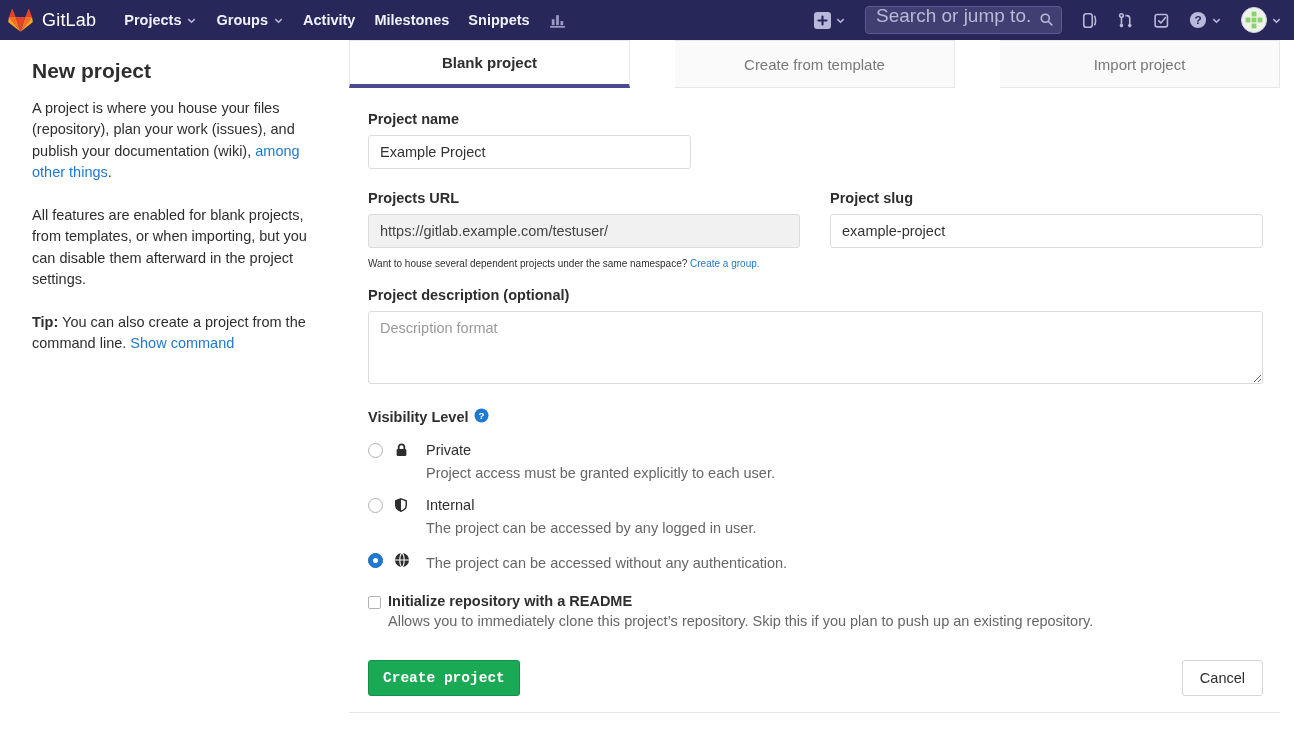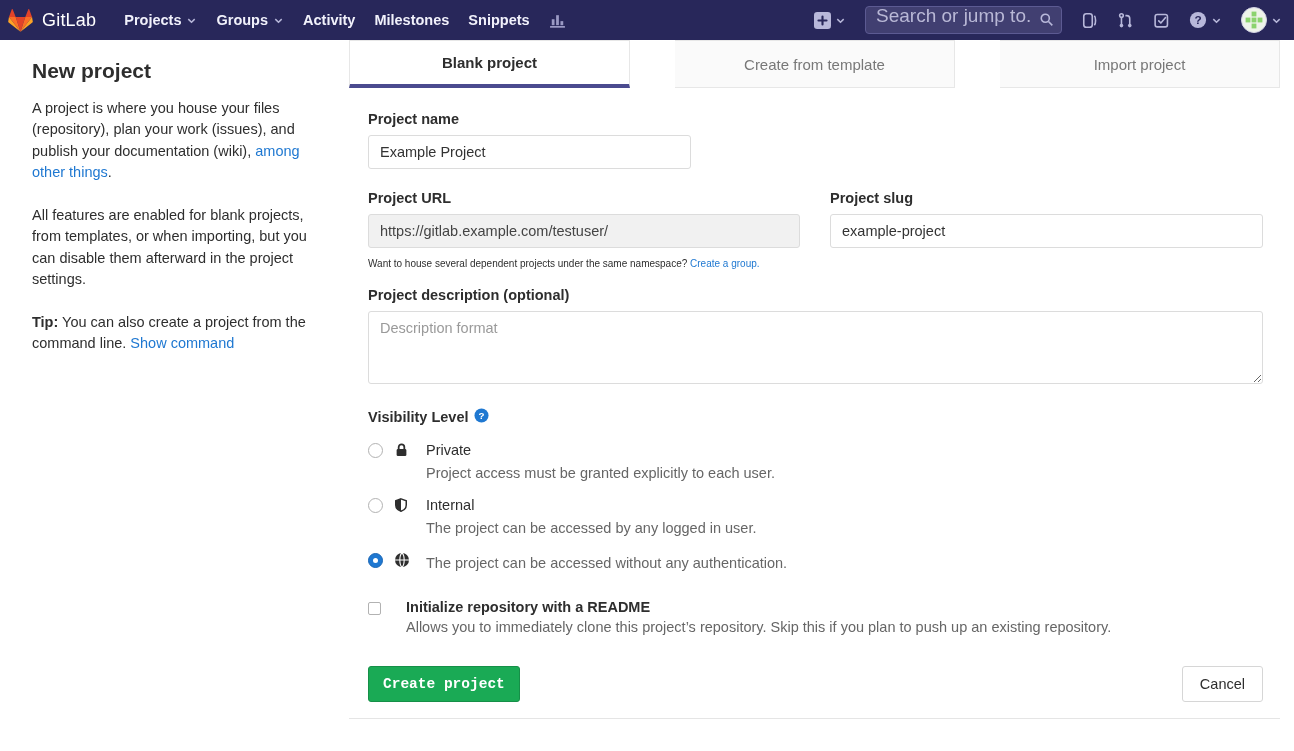--- a/index.html
+++ b/index.html
@@ -53,21 +53,21 @@
   .vis-header { margin-top: 21px; display: flex; align-items: center; gap: 6px; }
   .vis-header .field-label { margin-bottom: 0; }
   .vis-row { display: grid; grid-template-columns: 16px 22px 1fr; column-gap: 10px; margin-top: 15px; align-items: start; }
   .vis-name { font-size: 14.5px; color: #2e2e2e; padding-top: 1px; }
   .vis-desc { grid-column: 3; color: #666; margin-top: 4px; font-size: 14.5px; }
   .radio { width: 15px; height: 15px; border-radius: 50%; border: 1px solid #b2b2b2; background: #fff; margin-top: 2px; cursor: pointer; position: relative; }
   .radio.selected { background: #1f78d1; border-color: #1a66b5; }
   .radio.selected::after { content: ""; position: absolute; left: 4px; top: 4px; width: 5px; height: 5px; border-radius: 50%; background: #fff; }
   .vis-icon { margin-top: 1px; }
 
-  .readme-row { margin-top: 28px; display: grid; grid-template-columns: 14px 1fr; column-gap: 24px; align-items: start; }
+  .readme-row { margin-top: 22px; display: grid; grid-template-columns: 14px 1fr; column-gap: 6px; align-items: start; }
   .checkbox { width: 13px; height: 13px; border: 1px solid #b2b2b2; border-radius: 2px; background: #fff; margin-top: 3px; cursor: pointer; }
   .readme-label { font-weight: 700; font-size: 14.5px; cursor: pointer; }
   .readme-desc { grid-column: 2; color: #666; margin-top: 4px; font-size: 14.5px; }
 
   .actions { margin-top: 31px; display: flex; justify-content: space-between; align-items: center; }
   .btn-create { background: #1aaa55; border: 1px solid #168f48; color: #fff; font-weight: 700; font-size: 14.5px; padding: 9px 14px; border-radius: 3px; cursor: pointer; font-family: Liberation Mono, monospace; }
   .btn-cancel { background: #fff; border: 1px solid #d6d6d6; color: #2e2e2e; font-size: 14.5px; padding: 9px 17px; border-radius: 3px; cursor: pointer; font-family: "Liberation Sans", sans-serif; }
 </style>
 </head>
 <body>
@@ -199,21 +199,21 @@
       <div class="tab">Import project</div>
     </div>
 
     <div class="form">
 
       <label class="field-label">Project name</label>
       <input class="text-input name-input" type="text" value="Example Project" style="">
 
       <div class="url-row">
         <div class="url-col">
-          <label class="field-label">Project URL</label>
+          <label class="field-label">Projects URL</label>
           <input class="text-input readonly" type="text" readonly="" value="https://gitlab.example.com/testuser/" style="">
         </div>
         <div class="slug-col">
           <label class="field-label">Project slug</label>
           <input class="text-input" type="text" value="example-project" style="">
         </div>
       </div>
 
       <div class="hint"><span>Want to house several dependent projects under the same namespace? </span><a class="link">Create a group.</a></div>
 

